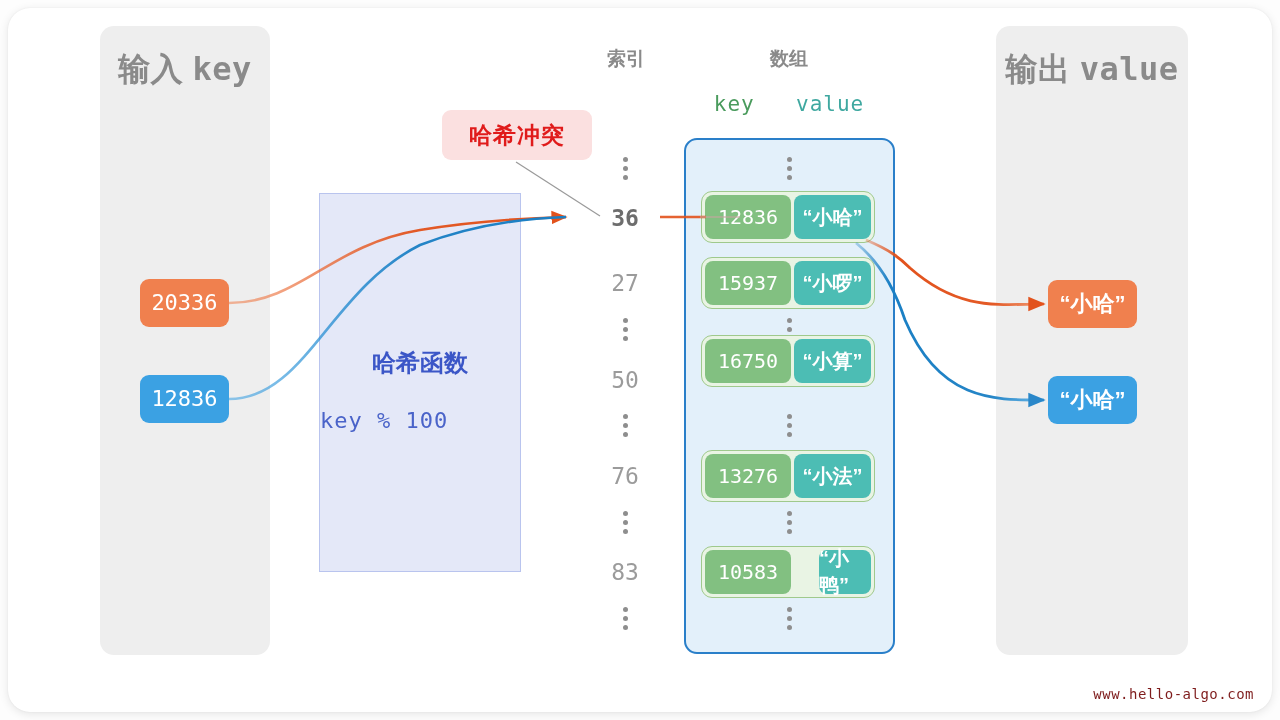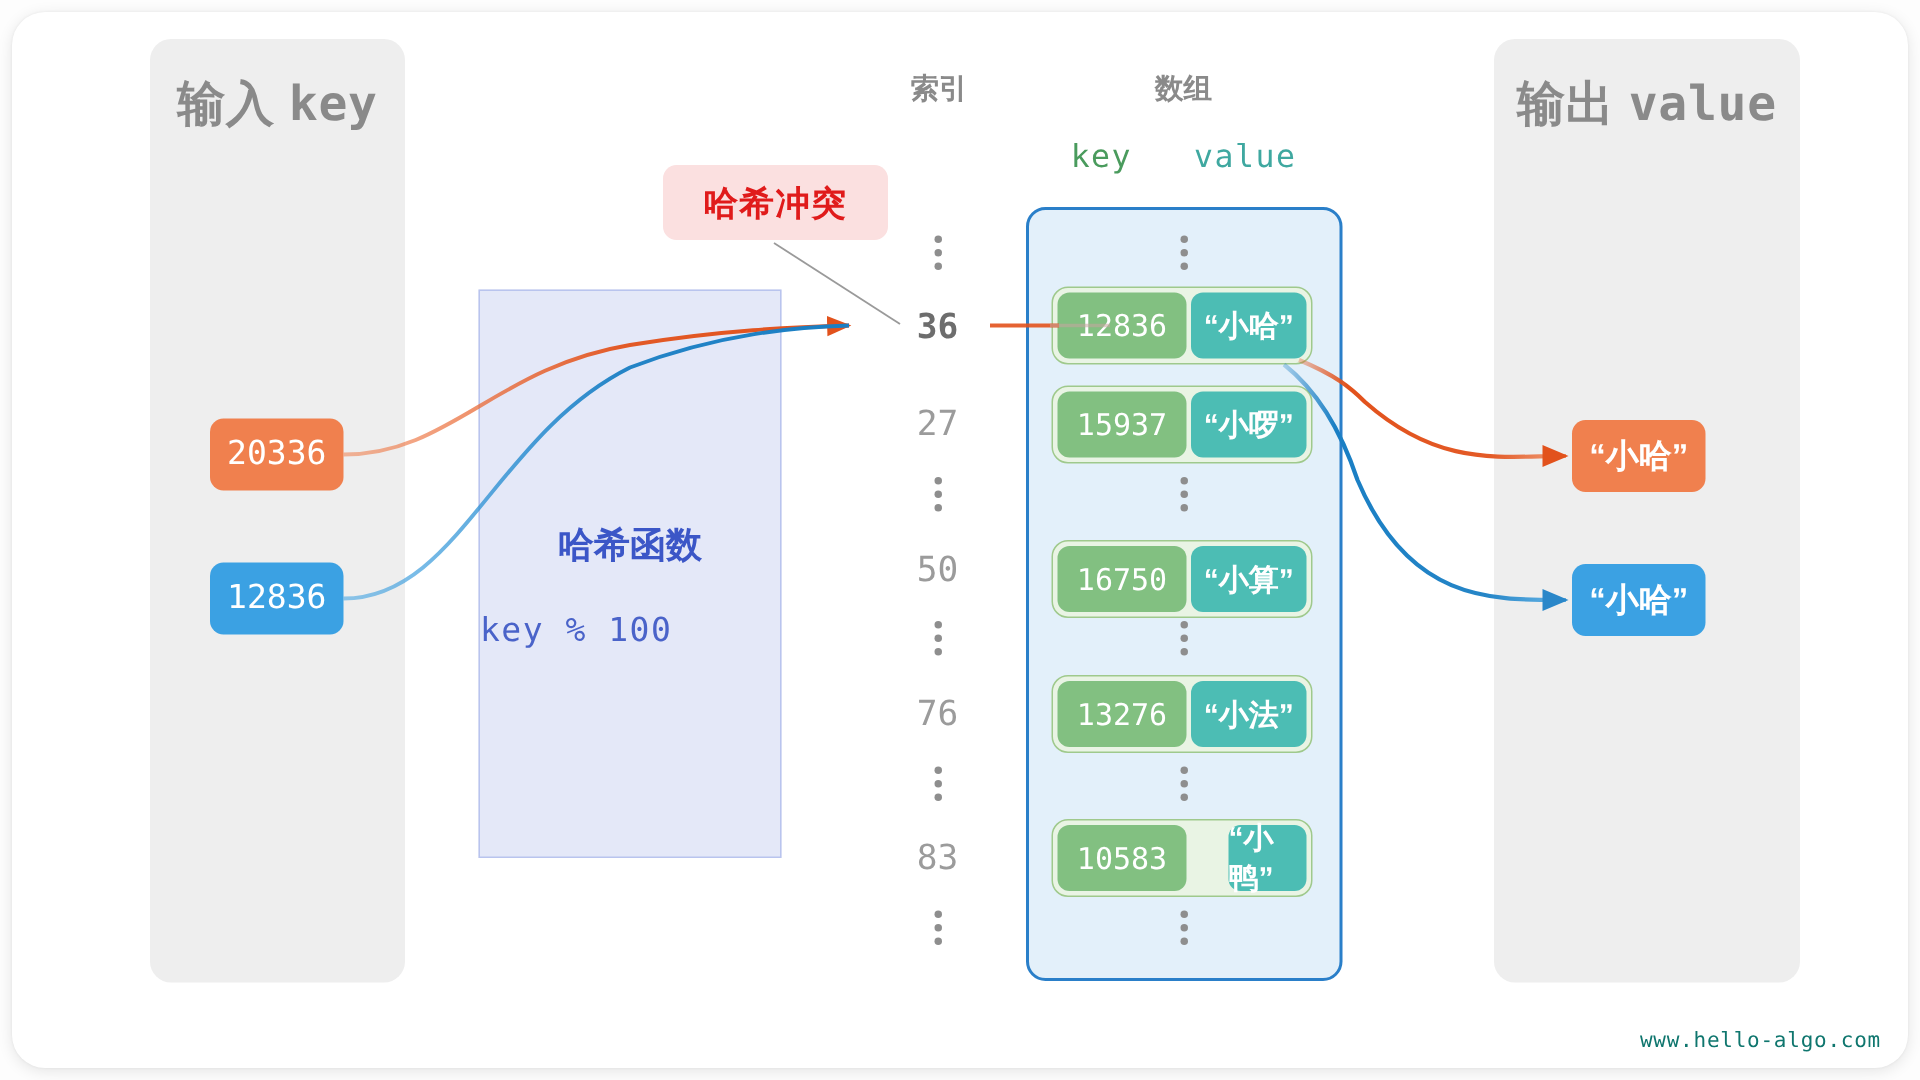--- a/index.html
+++ b/index.html
@@ -228,21 +228,21 @@
     background: #8e8e8e;
   }
 
   
   #watermark {
     position: absolute;
     right: 26px;
     bottom: 18px;
     font-family: "DejaVu Sans Mono", "Liberation Mono", monospace;
     font-size: 14px;
-    color: #0f766e;
+    color: #7f1d1d;
     letter-spacing: 0.5px;
   }
 
   #wires {
     position: absolute;
     left: 0; top: 0;
     width: 1280px;
     height: 720px;
     pointer-events: none;
   }
@@ -341,34 +341,34 @@
     </div>
 
   <div class="bucket" style="top:191px;">
     <div class="cell-key">12836</div>
     <div class="cell-val">“小哈”</div>
   </div>
   <div class="bucket" style="top:257px;">
     <div class="cell-key">15937</div>
     <div class="cell-val">“小啰”</div>
   </div>
-  <div class="bucket" style="top:360px;">
+  <div class="bucket" style="top:335px;">
     <div class="cell-key">16750</div>
     <div class="cell-val">“小算”</div>
   </div>
   <div class="bucket" style="top:450px;">
     <div class="cell-key">13276</div>
     <div class="cell-val">“小法”</div>
   </div>
   <div class="bucket" style="top:546px;gap:28px;">
     <div class="cell-key">10583</div>
     <div class="cell-val">“小鸭”</div>
   </div>
 
-  <div class="panel" id="output-panel" style="left:996px; top:26px; width:192px; height:629px;padding-left:12px;">
+  <div class="panel" id="output-panel" style="left:996px; top:26px; width:192px; height:629px;">
     <div class="panel-title">
       <span>输出</span>
       <span class="mono">value</span>
     </div>
   </div>
 
   <div class="pill orange" id="out-val-0" style="left:1048px; top:280px; width:89px; height:48px; line-height:48px; font-weight:bold;">“小哈”</div>
   <div class="pill blue" id="out-val-1" style="left:1048px; top:376px; width:89px; height:48px; line-height:48px; font-weight:bold;">“小哈”</div>
 
   <svg id="wires" viewBox="0 0 1280 720" xmlns="http://www.w3.org/2000/svg">

